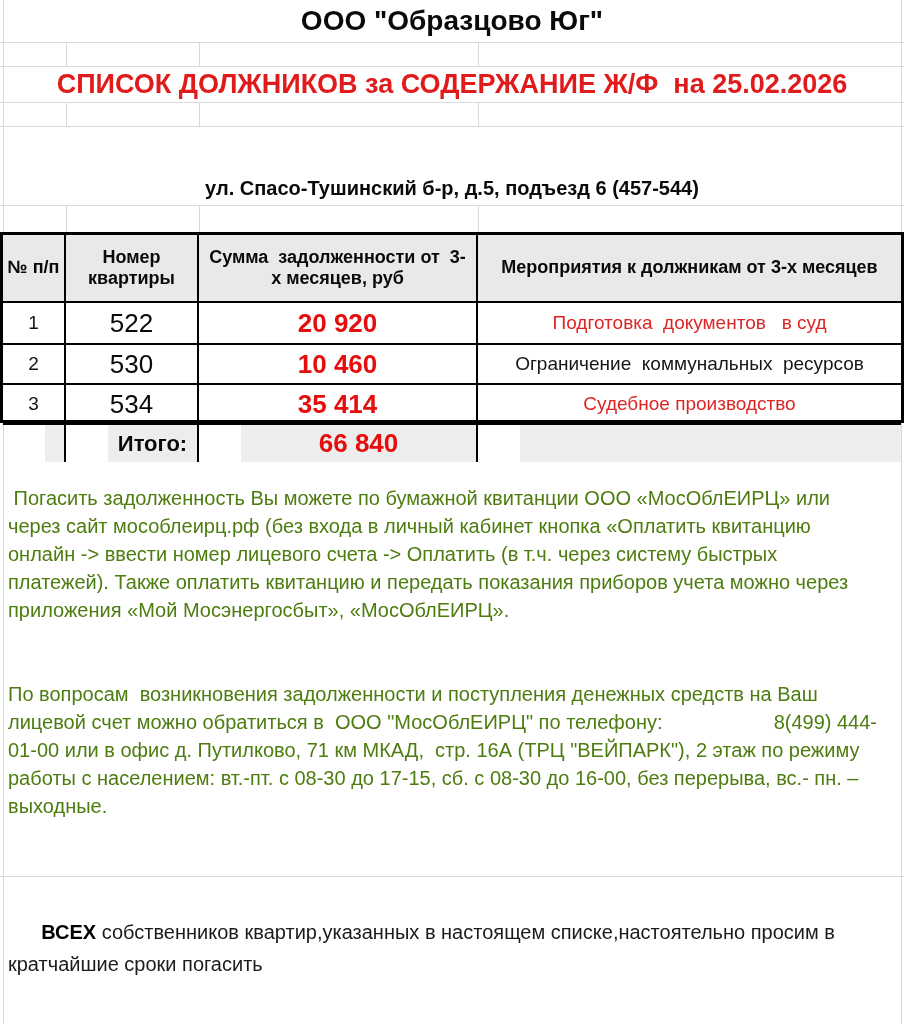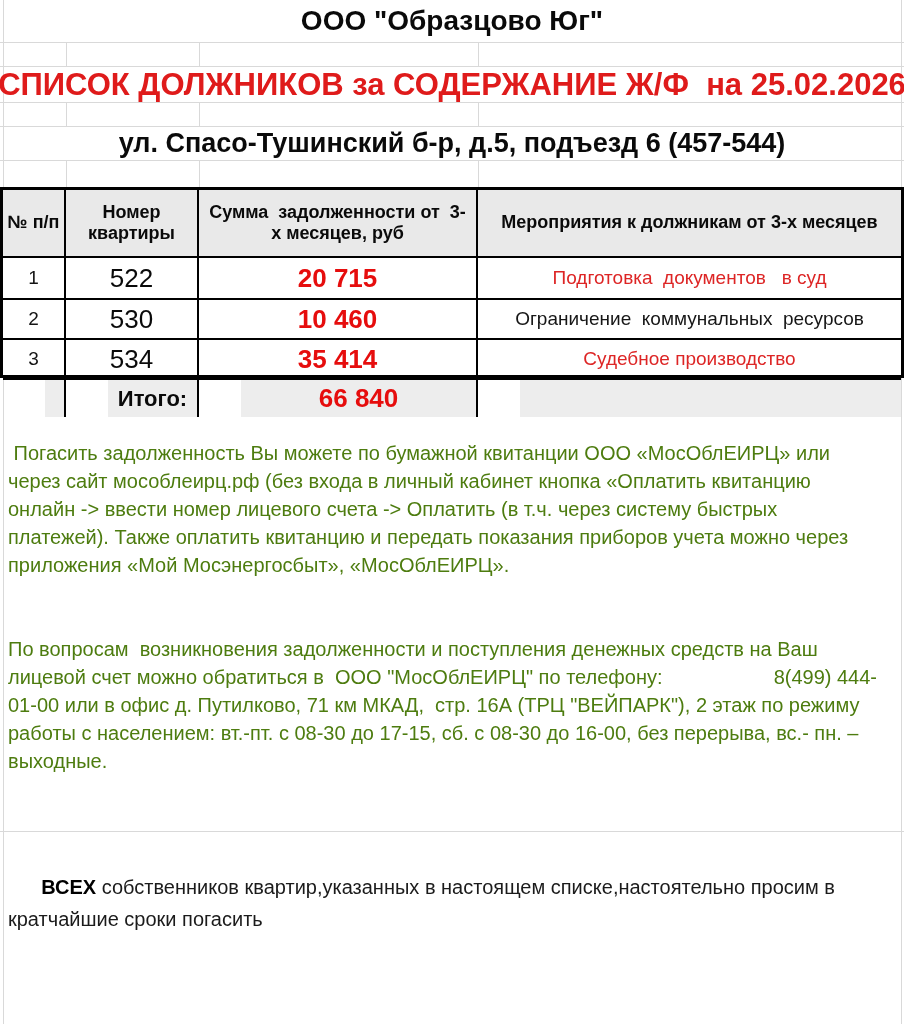--- a/index.html
+++ b/index.html
@@ -11,22 +11,22 @@
     font-family:"Liberation Sans","DejaVu Sans",sans-serif;
     color:#141414;
     overflow:hidden;
   }
   .vline { position:absolute; top:0; bottom:0; width:1px; background:#d9d9d9; z-index:0; }
   .content { position:relative; z-index:1; }
 
   
   .trow { display:flex; align-items:center; justify-content:center; border-bottom:1px solid #d9d9d9; background:transparent; }
   .title-row   { height:43px; font-weight:bold; font-size:28px; color:#0a0a0a; }
-  .red-row     { height:36px; font-weight:bold; font-size:31px; white-space:pre; }
-  .addr-row    { height:34px; font-weight:bold; font-size:27px; color:#0a0a0a; }
+  .red-row     { height:36px; font-weight:bold; font-size:27px; white-space:pre; }
+  .addr-row    { height:34px; font-weight:bold; font-size:20px; color:#0a0a0a;margin-top:45px; }
   .spacer      { position:relative; border-bottom:1px solid #d9d9d9; }
   .sp1,.sp2    { height:24px; }
   .sp3         { height:26px; border-bottom:none; }
   .spacer i    { position:absolute; top:0; bottom:0; width:1px; background:#d9d9d9; }
   .spacer .c1  { left:66px; } .spacer .c2 { left:199px; } .spacer .c3 { left:478px; }
 
   
   .dtable {
     display:grid;
     grid-template-columns:63px 133px 279px 1fr;
@@ -91,21 +91,21 @@
 
     <div class="dtable">
       <div class="tc hc">№ п/п</div>
       <div class="tc hc">Номер квартиры</div>
       <div class="tc hc">Сумма  задолженности от  3-
 х месяцев, руб</div>
       <div class="tc hc lastcol">Мероприятия к должникам от 3-х месяцев</div>
 
       <div class="tc numc">1</div>
       <div class="tc aptc">522</div>
-      <div class="tc debtc" style="color:#e60d0d">20 715</div>
+      <div class="tc debtc" style="color:#e60d0d">20 920</div>
       <div class="tc actc lastcol" style="color:#dd2525">Подготовка  документов   в суд</div>
 
       <div class="tc numc">2</div>
       <div class="tc aptc">530</div>
       <div class="tc debtc" style="color:#e60d0d">10 460</div>
       <div class="tc actc lastcol act-black">Ограничение  коммунальных  ресурсов</div>
 
       <div class="tc numc">3</div>
       <div class="tc aptc">534</div>
       <div class="tc debtc" style="color:#e60d0d">35 414</div>

